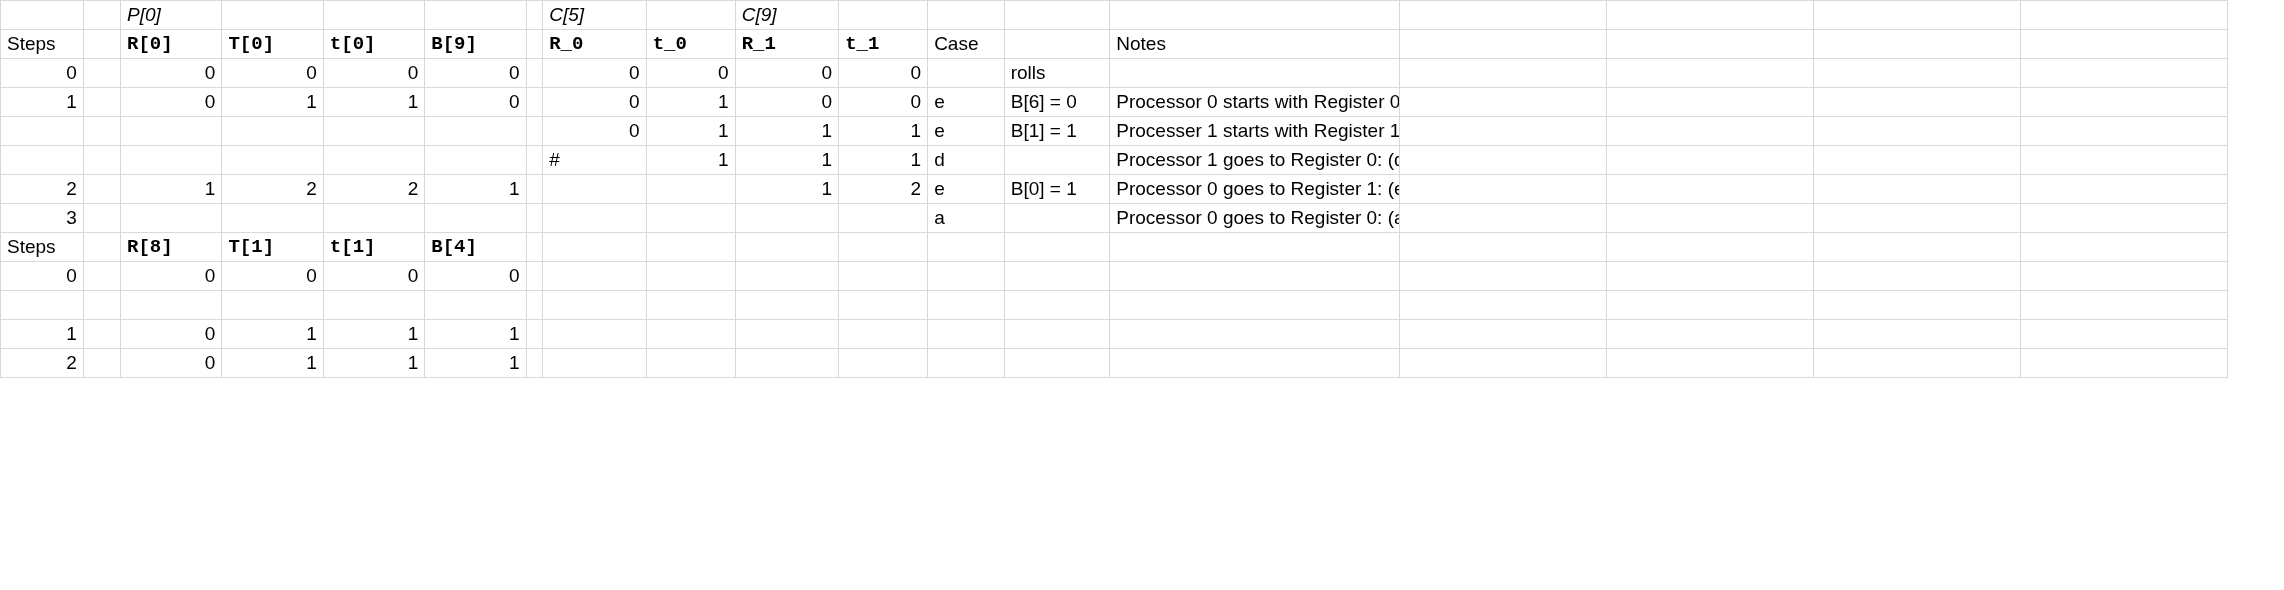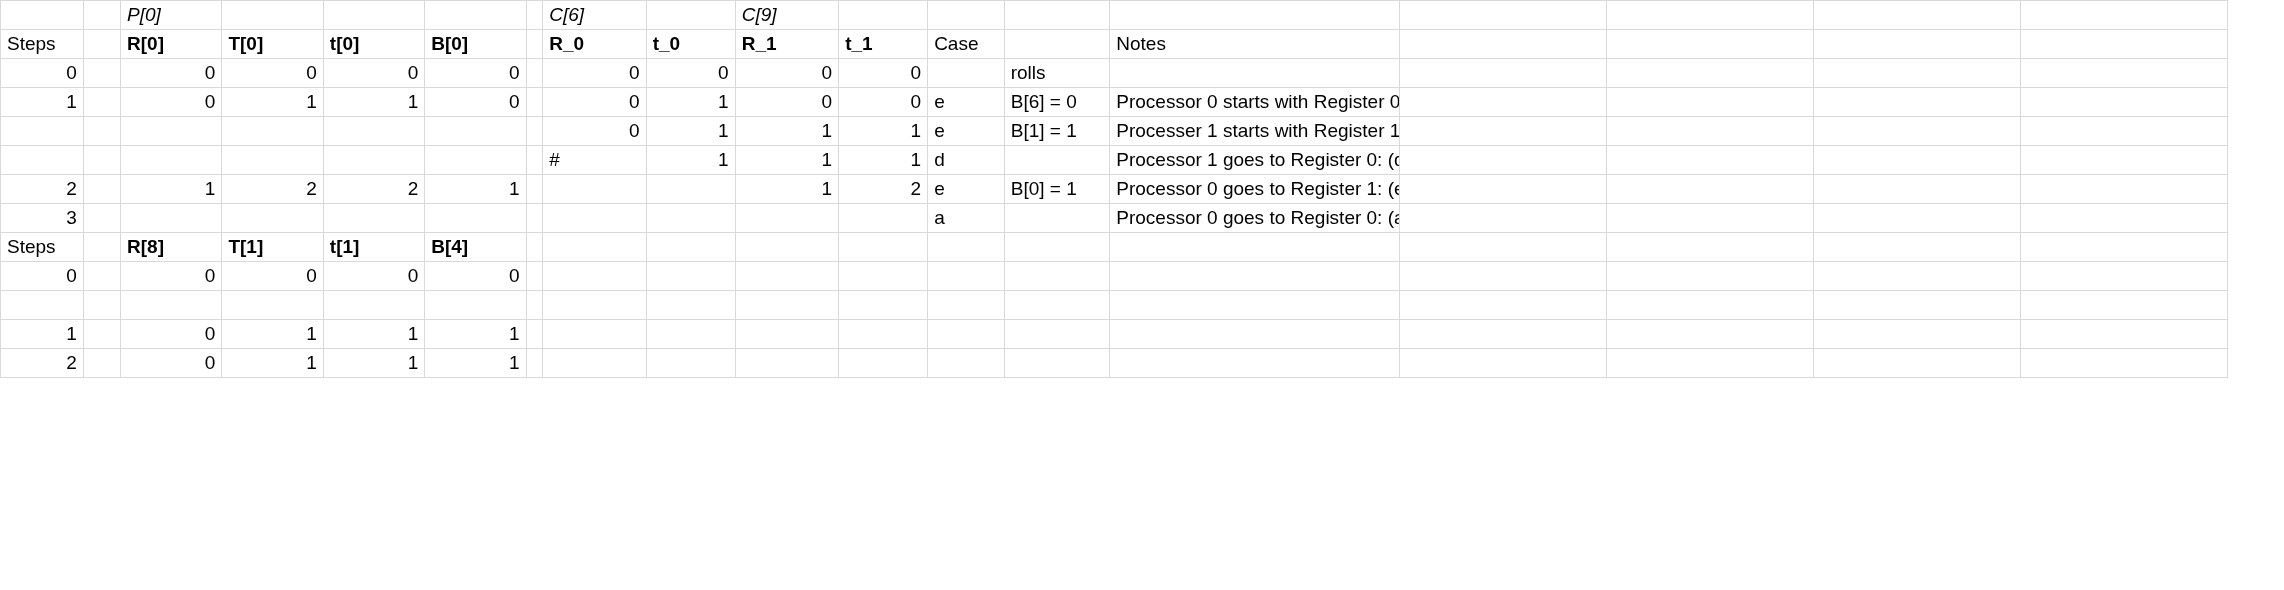--- a/index.html
+++ b/index.html
@@ -44,21 +44,21 @@
   col.c-case    { width: 74px;  }
   col.c-assign  { width: 102px; }
   col.c-notes   { width: 280px; }
   col.c-x1      { width: 200px; }
   col.c-x2      { width: 200px; }
   col.c-x3      { width: 200px; }
   col.c-x4      { width: 200px; }
 
   .num    { text-align: right; }
   .left   { text-align: left; }
-  .bold   { font-weight: bold; }
+  .bold   { font-weight: bold; font-family: Liberation Mono, monospace; }
   .ital   { font-style: italic; }
 
   .blue       { background: #c9daf8; }
   .bluelight  { background: #cfe2f3; }
   .pink       { background: #f4cccc; }
   .green      { background: #00ff00; }
   .white      { background: #ffffff; }
 
   
   .notecell {
@@ -101,40 +101,40 @@
 
   <tbody>
       <tr>
     <td class="blue"></td>
     <td class="blue"></td>
     <td class="blue ital left">P[0]</td>
     <td class="blue"></td>
     <td class="blue"></td>
     <td class="blue"></td>
     <td class="white"></td>
-    <td class="white ital left">C[6]</td>
+    <td class="white ital left">C[5]</td>
     <td class="white"></td>
     <td class="white ital left">C[9]</td>
     <td class="white"></td>
     <td class="white"></td>
     <td class="white"></td>
     <td class="white"></td>
     <td class="white"></td>
     <td class="white"></td>
     <td class="white"></td>
     <td class="white"></td>
   </tr>
 
   <tr>
     <td class="blue left">Steps</td>
     <td class="blue"></td>
     <td class="blue bold left">R[0]</td>
     <td class="blue bold left">T[0]</td>
     <td class="blue bold left">t[0]</td>
-    <td class="blue bold left">B[0]</td>
+    <td class="blue bold left">B[9]</td>
     <td class="white"></td>
     <td class="white bold left">R_0</td>
     <td class="white bold left">t_0</td>
     <td class="white bold left">R_1</td>
     <td class="white bold left">t_1</td>
     <td class="white left">Case</td>
     <td class="white"></td>
     <td class="white left">Notes</td>
     <td class="white"></td>
     <td class="white"></td>

